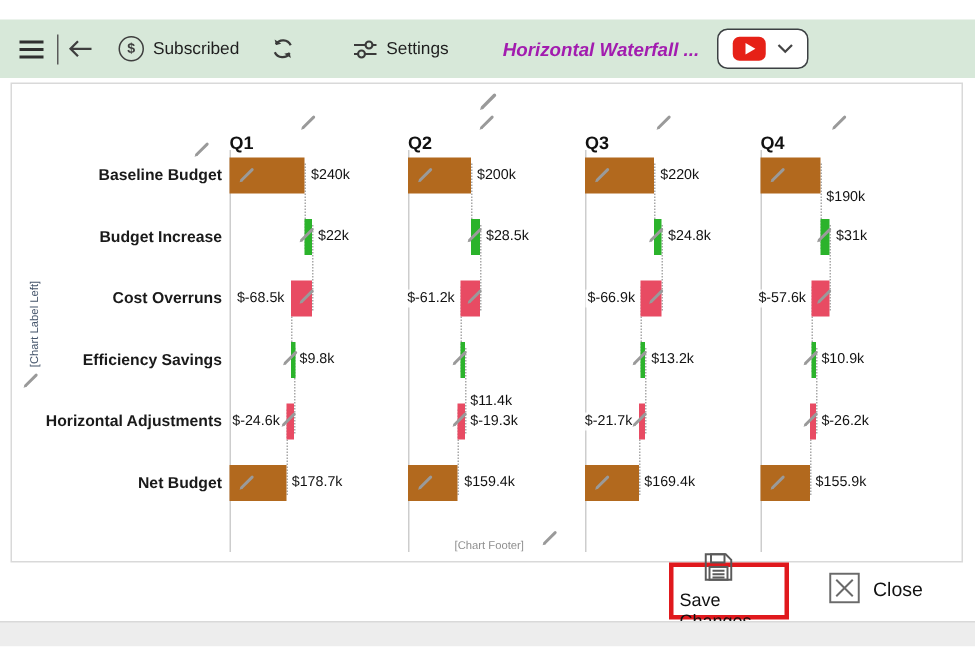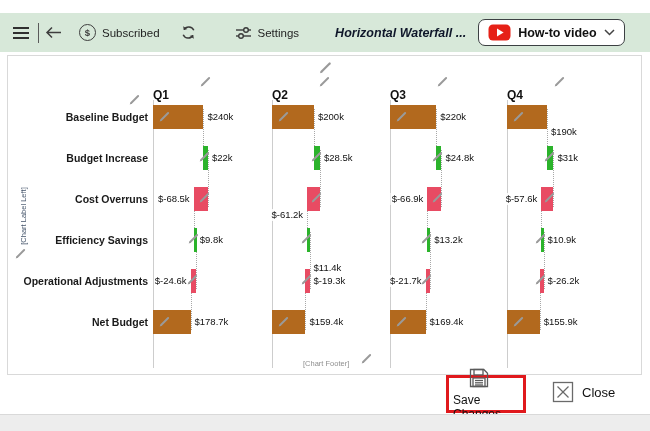--- a/index.html
+++ b/index.html
@@ -13,21 +13,21 @@
   .tb-sep{width:1px;height:20px;background:#5a5a5a;margin:0 4px 0 7px;}
   .back-btn{background:none;border:none;cursor:pointer;padding:0 2px;line-height:0;}
   .tb-item{display:flex;align-items:center;gap:6px;background:none;border:none;cursor:pointer;
            font-family:"Liberation Sans",sans-serif;font-size:11.5px;color:#1f1f1f;padding:0;}
   .sub-icon{width:15px;height:15px;border:1.3px solid #3e3e3e;border-radius:50%;display:flex;
             align-items:center;justify-content:center;font-size:9.5px;font-weight:bold;color:#3e3e3e;}
   .tb-sub{margin-left:15px;}
   .tb-reload{margin-left:20px;}
   .reload-label{width:46px;line-height:1.2;text-align:left;}
   .tb-settings{margin-left:38px;}
-  .addin-title{margin-left:36px;font-size:12.5px;font-weight:bold;font-style:italic;color:#0f172a;white-space:nowrap;}
+  .addin-title{margin-left:36px;font-size:12.5px;font-weight:bold;font-style:italic;color:#a21caf;white-space:nowrap;}
   .howto-btn{margin-left:12px;display:flex;align-items:center;gap:7px;background:#fff;
              border:1.5px solid #3c4043;border-radius:7px;padding:4px 9px;cursor:pointer;
              font-family:"Liberation Sans",sans-serif;font-size:12.5px;font-weight:bold;color:#111;}
   
   .panel{position:absolute;left:7px;top:55px;width:635px;height:320px;background:#fff;border:1px solid #d9d9d9;box-sizing:border-box;}
   .chart-title-row{position:absolute;left:0;top:60px;width:650px;display:flex;align-items:center;justify-content:center;gap:9px;}
   .chart-title{font-size:13.5px;font-weight:bold;color:#111;}
   .pencil{position:absolute;z-index:4;line-height:0;cursor:pointer;background:none;border:none;padding:0;}
   .pencil-inline{position:static;line-height:0;cursor:pointer;background:none;border:none;padding:0;}
   .cat-label{position:absolute;left:0;width:148px;text-align:right;font-size:10.5px;font-weight:bold;color:#1a1a1a;line-height:12px;z-index:3;}
@@ -93,21 +93,20 @@
       <span>Settings</span>
     </button>
     <span class="addin-title">Horizontal Waterfall ...</span>
     <button class="howto-btn">
       <span style="line-height:0;">
         <svg width="23" height="17" viewBox="0 0 23 17">
             <rect x="0.5" y="0.5" width="22" height="16" rx="4.5" fill="#e62117"></rect>
             <path d="M9 4.6 L15.6 8.5 L9 12.4 Z" fill="#fff"></path>
           </svg>
       </span>
-      <span>How-to video</span>
       <span style="line-height:0;">
         <svg width="11" height="7" viewBox="0 0 11 7">
             <path d="M1 1 L5.5 5.5 L10 1" fill="none" stroke="#444" stroke-width="1.5"></path>
           </svg>
       </span>
     </button>
   </div>
 
   <div class="panel"></div>
 
@@ -125,21 +124,21 @@
         <path d="M3.4 10.8 L10.9 3.3" stroke="#9a9a9a" stroke-width="2.1" stroke-linecap="round"></path>
         <path d="M1.8 12.4 L4.2 11.7 L2.7 10.2 Z" fill="#9a9a9a"></path>
       </svg>
   </button>
 
   <div id="chart-canvas">
       <div class="cat-label" style="top: 111px;">Baseline Budget</div>
       <div class="cat-label" style="top: 152px;">Budget Increase</div>
       <div class="cat-label" style="top: 193px;">Cost Overruns</div>
       <div class="cat-label" style="top: 234px;">Efficiency Savings</div>
-      <div class="cat-label" style="top: 275px;">Operational Adjustments</div>
+      <div class="cat-label" style="top: 275px;">Horizontal Adjustments</div>
       <div class="cat-label" style="top: 316px;">Net Budget</div>
       <div class="wf-axis" style="left: 153px;"></div>
       <div class="pencil" style="left: 199px; top: 75px;"><svg width="13" height="13" viewBox="0 0 14 14">
           <path d="M3.4 10.8 L10.9 3.3" stroke="#9a9a9a" stroke-width="2.1" stroke-linecap="round"></path>
           <path d="M1.8 12.4 L4.2 11.7 L2.7 10.2 Z" fill="#9a9a9a"></path>
         </svg></div>
       <div class="col-header" style="left: 153px; top: 88px;">Q1</div>
       <div class="wf-conn" style="left: 203.4px; top: 109px; height: 57px;"></div>
       <div class="wf-bar" title="Baseline Budget Q1" style="left: 153px; top: 105px; width: 50.4px; background: rgb(178, 105, 30);"></div>
       <div class="pencil" style="left: 158px; top: 110px;"><svg width="13" height="13" viewBox="0 0 14 14">
@@ -200,21 +199,21 @@
           <path d="M3.4 10.8 L10.9 3.3" stroke="#9a9a9a" stroke-width="2.1" stroke-linecap="round"></path>
           <path d="M1.8 12.4 L4.2 11.7 L2.7 10.2 Z" fill="#9a9a9a"></path>
         </svg></div>
       <div class="val-label" style="top: 152px; left: 322.985px;">$28.5k</div>
       <div class="wf-conn" style="left: 307.133px; top: 191px; height: 57px;"></div>
       <div class="wf-bar" title="Cost Overruns Q2" style="left: 307.133px; top: 187px; width: 12.852px; background: rgb(232, 75, 99);"></div>
       <div class="pencil" style="left: 309.985px; top: 191px;"><svg width="13" height="13" viewBox="0 0 14 14">
           <path d="M3.4 10.8 L10.9 3.3" stroke="#9a9a9a" stroke-width="2.1" stroke-linecap="round"></path>
           <path d="M1.8 12.4 L4.2 11.7 L2.7 10.2 Z" fill="#9a9a9a"></path>
         </svg></div>
-      <div class="val-label" style="top: 209px; left: 304.133px; transform: translateX(-100%); text-align: center;">$-61.2k</div>
+      <div class="val-label" style="top: 193px; left: 304.133px; transform: translateX(-100%); text-align: center;">$-61.2k</div>
       <div class="wf-conn" style="left: 309.527px; top: 232px; height: 57px;"></div>
       <div class="wf-bar" title="Efficiency Savings Q2" style="left: 307.133px; top: 228px; width: 3px; background: rgb(43, 179, 43);"></div>
       <div class="pencil" style="left: 300.133px; top: 232px;"><svg width="13" height="13" viewBox="0 0 14 14">
           <path d="M3.4 10.8 L10.9 3.3" stroke="#9a9a9a" stroke-width="2.1" stroke-linecap="round"></path>
           <path d="M1.8 12.4 L4.2 11.7 L2.7 10.2 Z" fill="#9a9a9a"></path>
         </svg></div>
       <div class="val-label" style="top: 234px; left: 312.527px; margin-top: 28px;">$11.4k</div>
       <div class="wf-conn" style="left: 305.474px; top: 273px; height: 57px;"></div>
       <div class="wf-bar" title="Operational Adjustments Q2" style="left: 305.474px; top: 269px; width: 4.053px; background: rgb(232, 75, 99);"></div>
       <div class="pencil" style="left: 299.527px; top: 273px;"><svg width="13" height="13" viewBox="0 0 14 14">

